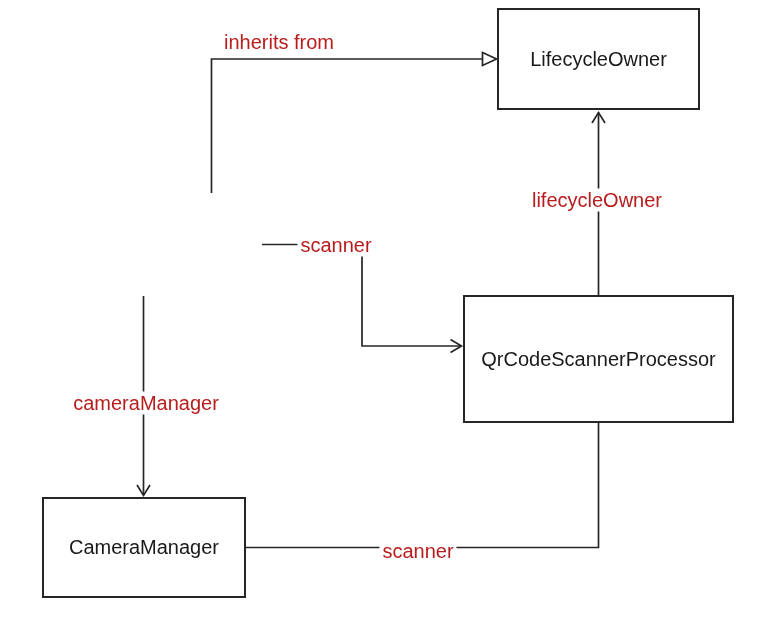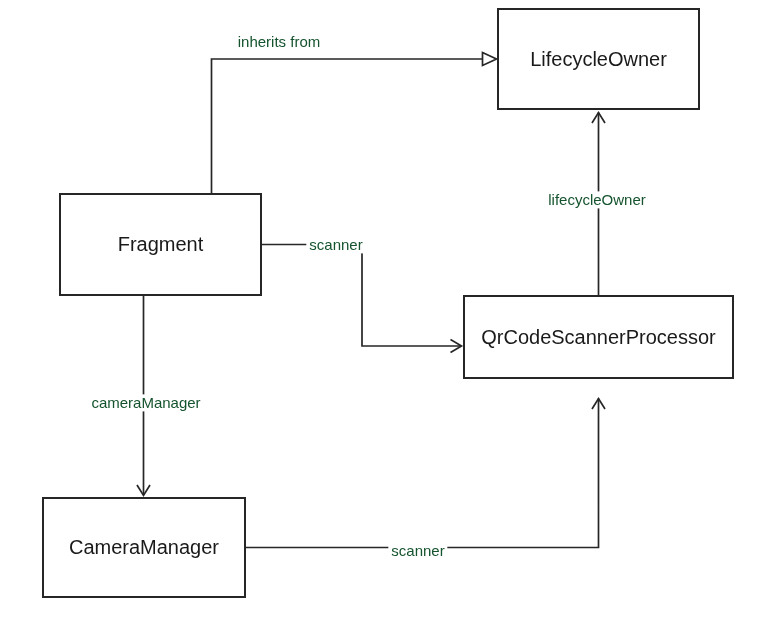--- a/index.html
+++ b/index.html
@@ -33,29 +33,29 @@
     z-index: 2;
     font-size: 20px;
     color: #1a1a1a;
     white-space: nowrap;
   }
   .edge-label {
     position: absolute;
     transform: translate(-50%, -50%);
     background: #ffffff;
     padding: 0 3px;
-    font-size: 15px;
-    color: #14532d;
+    font-size: 20px;
+    color: #b91c1c;
     z-index: 3;
     white-space: nowrap;
     line-height: 1.15;
   }
   #node-lifecycle-owner   { left: 497px; top: 8px;   width: 203px; height: 102px; }
   #node-fragment          { left: 59px;  top: 193px; width: 203px; height: 103px; }
-  #node-qr-processor      { left: 463px; top: 295px; width: 271px; height: 84px; text-align: center; }
+  #node-qr-processor      { left: 463px; top: 295px; width: 271px; height: 128px; text-align: center; }
   #node-camera-manager    { left: 42px;  top: 497px; width: 204px; height: 101px; }
 
   #label-inherits-from       { left: 279px; top: 42px; }
   #label-fragment-scanner    { left: 336px; top: 245px; }
   #label-camera-manager-ref  { left: 146px; top: 403px; }
   #label-lifecycle-owner-ref { left: 597px; top: 200px; }
   #label-camera-scanner      { left: 418px; top: 551px; }
 </style>
 </head>
 <body>
@@ -79,23 +79,20 @@
 
       <path d="M 246 547.5 L 598.5 547.5 L 598.5 398.5"></path>
       <polyline points="592,409 598.5,398.5 605,409"></polyline>
     </g>
   </svg>
 
   <div class="node" id="node-lifecycle-owner">
     <span>LifecycleOwner</span>
   </div>
 
-  <div class="node" id="node-fragment">
-    <span>Fragment</span>
-  </div>
 
   <div class="node" id="node-qr-processor">
     <span>QrCodeScannerProcessor</span>
   </div>
 
   <div class="node" id="node-camera-manager">
     <span>CameraManager</span>
   </div>
 
   <span class="edge-label" id="label-inherits-from" style="background: transparent;">inherits from</span>

